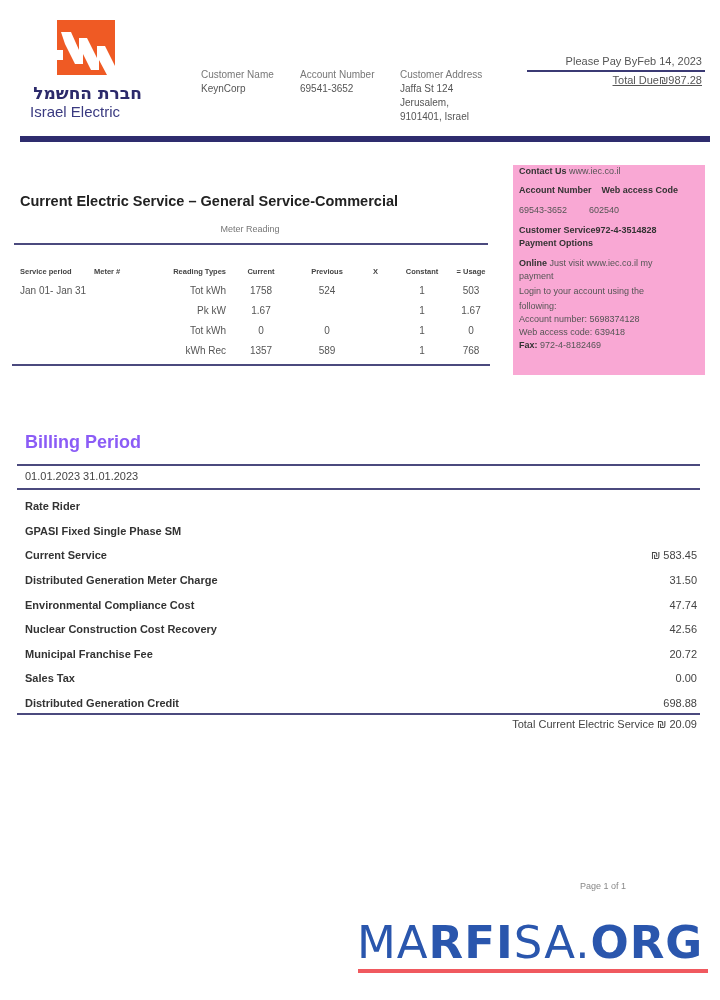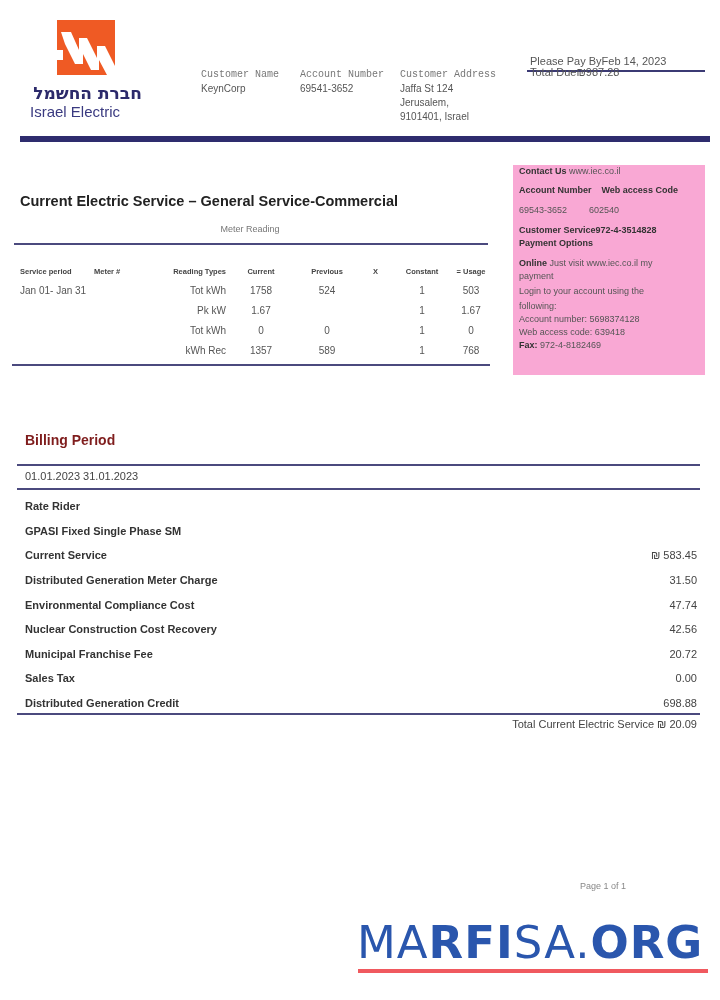--- a/index.html
+++ b/index.html
@@ -8,24 +8,24 @@
 
   .abs { position: absolute; }
 
   
   .logo-mark { left: 57px; top: 20px; width: 58px; height: 55px; background: #ef5a24; overflow: hidden; }
   .logo-hebrew { left: 30px; top: 83px; width: 115px; font-size: 17px; font-weight: bold; color: #2c2a6b; text-align: center; direction: rtl; font-family: "DejaVu Sans", sans-serif; }
   .logo-english { left: 30px; top: 103px; width: 115px; font-size: 15px; color: #3a3a80; text-align: left; }
 
   
   .hdr-col { top: 68px; font-size: 10px; color: #666; line-height: 14px; }
-  .hdr-col .lbl { color: #777; font-family: Liberation Mono, monospace; }
+  .hdr-col .lbl { color: #777; }
   .hdr-col .val { color: #555; }
 
-  .pay-row { left: 530px; width: 172px; font-size: 11px; color: #555; display: flex; justify-content: flex-start; }
+  .pay-row { left: 530px; width: 172px; font-size: 11px; color: #555; display: flex; justify-content: flex-end; }
   .pay-divider { left: 527px; top: 70px; width: 178px; height: 2px; background: #3b3a74; }
 
   .main-bar { left: 20px; top: 136px; width: 690px; height: 6px; background: #2e2c6e; }
 
   
   .contact-box { left: 513px; top: 165px; width: 192px; height: 210px; background: #f9a8d4; padding: 0 6px; font-size: 9px; color: #555; line-height: 13px; }
   .contact-box .b { font-weight: bold; color: #333; }
 
   
   .svc-title { left: 20px; top: 193px; font-size: 14.5px; font-weight: bold; color: #222; }
@@ -37,21 +37,21 @@
   .c1 { width: 80px; padding-left: 6px; }
   .c2 { width: 60px; }
   .c3 { width: 72px; text-align: right; }
   .c4 { width: 70px; text-align: center; }
   .c5 { width: 62px; text-align: center; }
   .c6 { width: 35px; text-align: center; }
   .c7 { width: 58px; text-align: center; }
   .c8 { width: 40px; text-align: center; }
 
   
-  .bill-title { left: 25px; top: 432px; font-size: 14px; font-weight: bold; color: #7f1d1d; }
+  .bill-title { left: 25px; top: 432px; font-size: 18px; font-weight: bold; color: #8b5cf6; }
   .bill-period { left: 25px; top: 470px; font-size: 11px; color: #444; }
   .bill-list { left: 25px; top: 494px; width: 672px; font-size: 11px; color: #333; }
   .bill-row { display: flex; justify-content: space-between; height: 24.6px; align-items: center; }
   .bill-row .lbl { font-weight: bold; color: #333; }
   .bill-row .amt { color: #444; }
   .bill-total { left: 440px; top: 718px; width: 257px; text-align: right; font-size: 11px; color: #444; }
 
   .page-num { left: 580px; top: 881px; font-size: 9px; color: #888; }
 
   .watermark { left: 357px; top: 918px; font-size: 45px; letter-spacing: 1px; color: #2a56ad; font-family: "DejaVu Sans", sans-serif; line-height: 50px; }
@@ -83,21 +83,21 @@
   <div class="val">Jaffa St 124</div>
   <div class="val">Jerusalem,</div>
   <div class="val">9101401, Israel</div>
 </div>
 
 <div class="abs pay-row" style="top:55px;">
   <span>Please Pay By</span>
   <span>Feb 14, 2023</span>
 </div>
 <div class="abs pay-divider"></div>
-<div class="abs pay-row" style="top:66px;">
+<div class="abs pay-row" style="top:74px;text-decoration:underline;">
   <span>Total Due</span>
   <span>₪987.28</span>
 </div>
 
 <div class="abs main-bar"></div>
 
 <div class="abs contact-box">
   <div style="height:13px;margin-top:0px;">
     <span class="b">Contact Us</span>
     <span>www.iec.co.il</span>

